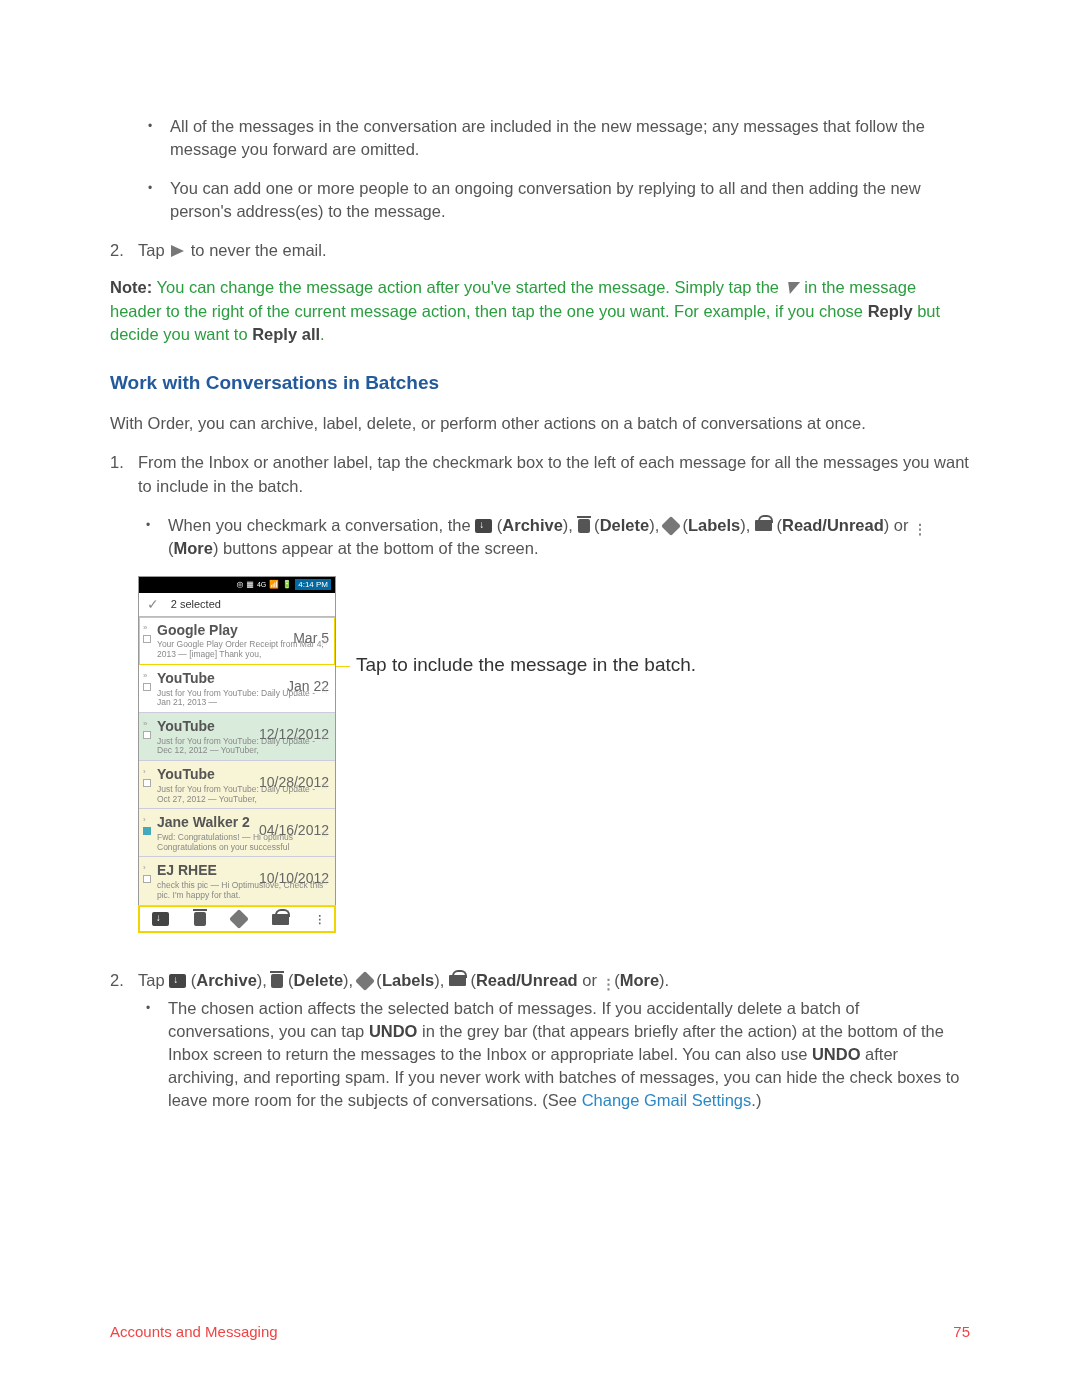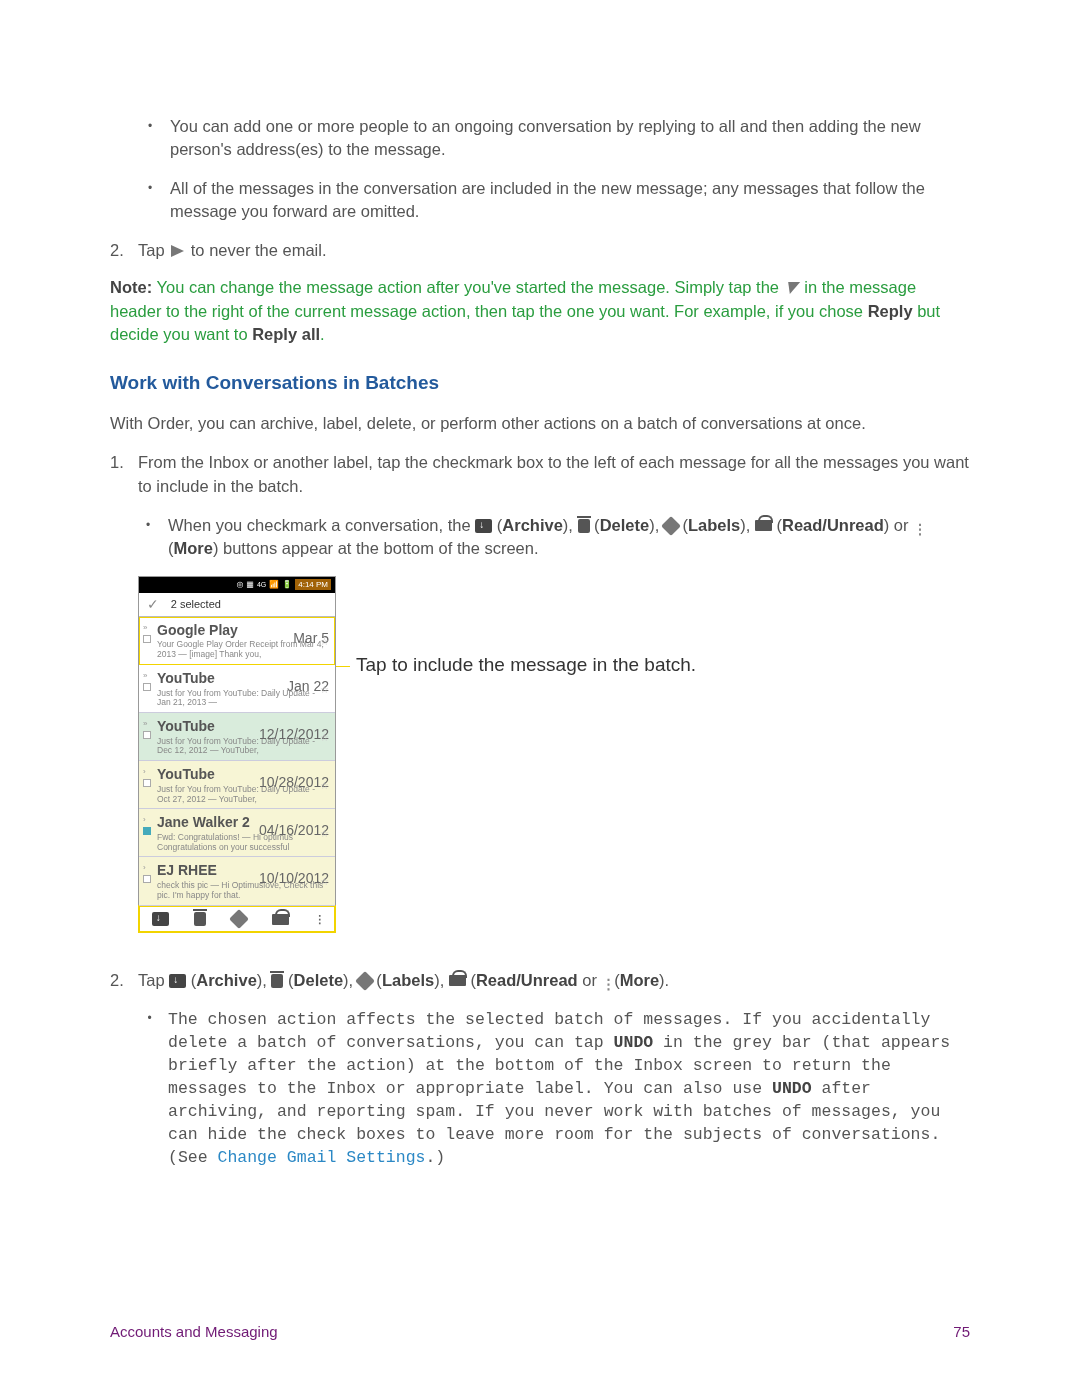--- a/index.html
+++ b/index.html
@@ -44,53 +44,53 @@
   .icon-env::after{content:""; position:absolute; top:-5px; left:3px; width:11px; height:6px; border:2px solid #555; border-bottom:none; border-radius:6px 6px 0 0;}
   .icon-more { display:inline-block; vertical-align:-3px; width:8px; text-align:center; font-size:14px; color:#888; line-height:4px; letter-spacing:0;}
   .icon-more::before { content:"⋮"; font-weight:bold;}
   b { color: #444; font-weight: bold; }
   .link { color: #2b88c5; }
 
   
   .phone-row { display:flex; align-items:flex-start; margin-top:10px; }
   .phone { width: 198px; border:1px solid #999; font-size:9px; color:#444; font-family: sans-serif; }
   .statusbar { background:#000; color:#fff; height:16px; display:flex; justify-content:flex-end; align-items:center; padding:0 4px; font-size:8px; gap:3px;}
-  .statusbar .time { background:#a16207; padding:0 3px; }
+  .statusbar .time { background:#0369a1; padding:0 3px; }
   .selbar { display:flex; align-items:center; height:24px; border-bottom:1px solid #bbb; padding:0 8px; gap:12px; font-size:11px; color:#333;}
   .checkmark { font-size:14px; color:#888; }
   .msg { border-bottom:1px solid #ccd; padding:4px 6px 4px 18px; position:relative; min-height:34px; }
   .msg .date { position:absolute; right:6px; top:12px; font-size:14px; color:#666;}
   .msg .star { position:absolute; right:6px; top:18px; color:#ccc; font-size:10px;}
   .msg .chev { position:absolute; left:4px; top:5px; color:#999; font-size:8px;}
   .msg .cb { position:absolute; left:4px; top:18px; width:8px; height:8px; border:1px solid #aaa; background:#fff;}
   .msg .cb.checked { background:#4ab; border-color:#4ab;}
   .msg .title { font-weight:bold; color:#555; font-size:14px; }
   .msg .sub { color:#888; font-size:8.5px; line-height:1.15; }
   .msg.sel { background:#d9ecdc; }
   .msg.sel2 { background:#f7f5d5; }
   .msg.out1 { outline:1px solid #f2d400; outline-offset:-1px;}
   .bottombar { height:26px; display:flex; justify-content:space-around; align-items:center; border-top:1px solid #bbb; outline:2px solid #f2d400; outline-offset:-1px;}
   .bottombar span { color:#666; font-size:11px; }
   .callouts { padding-left:18px; font-size:19px; color:#333; line-height:1.3; flex:1;}
   .callout1 { padding-top:77px; }
   .callout2 { padding-top:194px; }
   .cline { display:inline-block; border-top:1px solid #f2d400; width:14px; vertical-align:4px; margin-right:6px; margin-left:-18px;}
 
-  .footer { position:absolute; bottom:55px; left:110px; right:110px; display:flex; justify-content:space-between; color:#701a75; font-size:15px;}
+  .footer { position:absolute; bottom:55px; left:110px; right:110px; display:flex; justify-content:space-between; color:#ef4444; font-size:15px;}
   .inner-list { margin-left: 30px; }
 </style>
 </head>
 <body>
 
 <div class="page">
 
   <div class="inner-list">
     <ul class="bullet">
+      <li>All of the messages in the conversation are included in the new message; any messages that follow the message you forward are omitted.</li>
       <li>You can add one or more people to an ongoing conversation by replying to all and then adding the new person's address(es) to the message.</li>
-      <li>All of the messages in the conversation are included in the new message; any messages that follow the message you forward are omitted.</li>
     </ul>
   </div>
 
   <ol class="numbered" start="2">
     <li>
       <span class="num">2.</span>
       <span>Tap </span>
       <span class="icon-send"></span>
       <span> to never the email.</span>
     </li>
@@ -210,21 +210,21 @@
       (<b>Archive</b>), 
       <span class="icon-trash"></span>
       (<b>Delete</b>), 
       <span class="icon-tag"></span>
       (<b>Labels</b>), 
       <span class="icon-env"></span>
       (<b>Read/Unread</b><span> or </span>
       <span class="icon-more"></span>
       (<b>More</b>).
 
-      <ul class="bullet" style="margin-top:16px;font-family:Liberation Mono, monospace;">
+      <ul class="bullet" style="margin-top:5px;">
         <li>
           <span>The chosen action affects the selected batch of messages. If you accidentally delete a batch of conversations, you can tap </span><b>UNDO</b><span> in the grey bar (that appears briefly after the action) at the bottom of the Inbox screen to return the messages to the Inbox or appropriate label. You can also use </span><b>UNDO</b><span> after archiving, and reporting spam. If you never work with batches of messages, you can hide the check boxes to leave more room for the subjects of conversations. (See </span><span class="link">Change Gmail Settings</span><span>.)</span>
         </li>
       </ul>
     </li>
   </ol>
 
 </div>
 
 <div class="footer">

